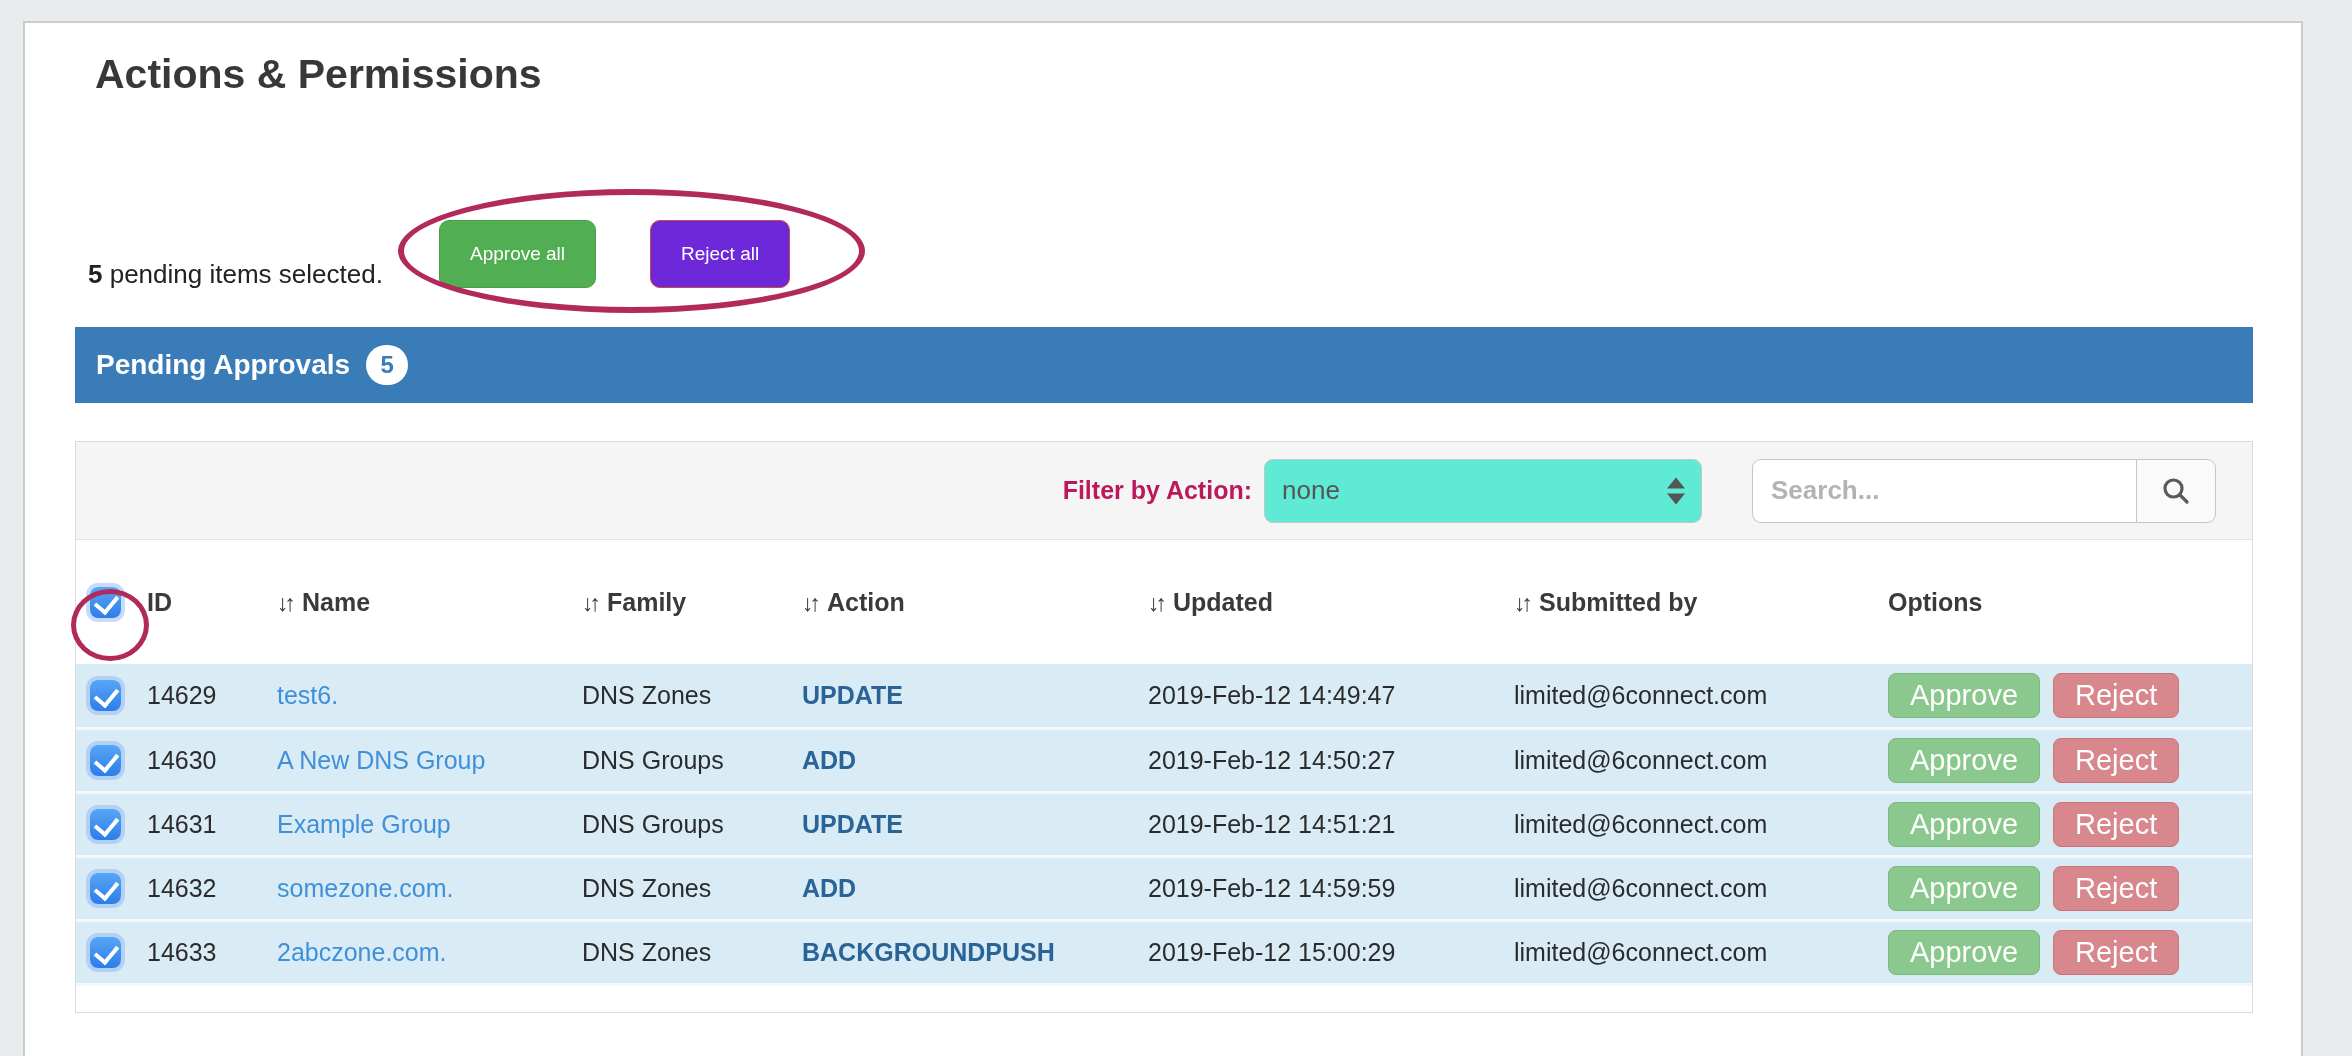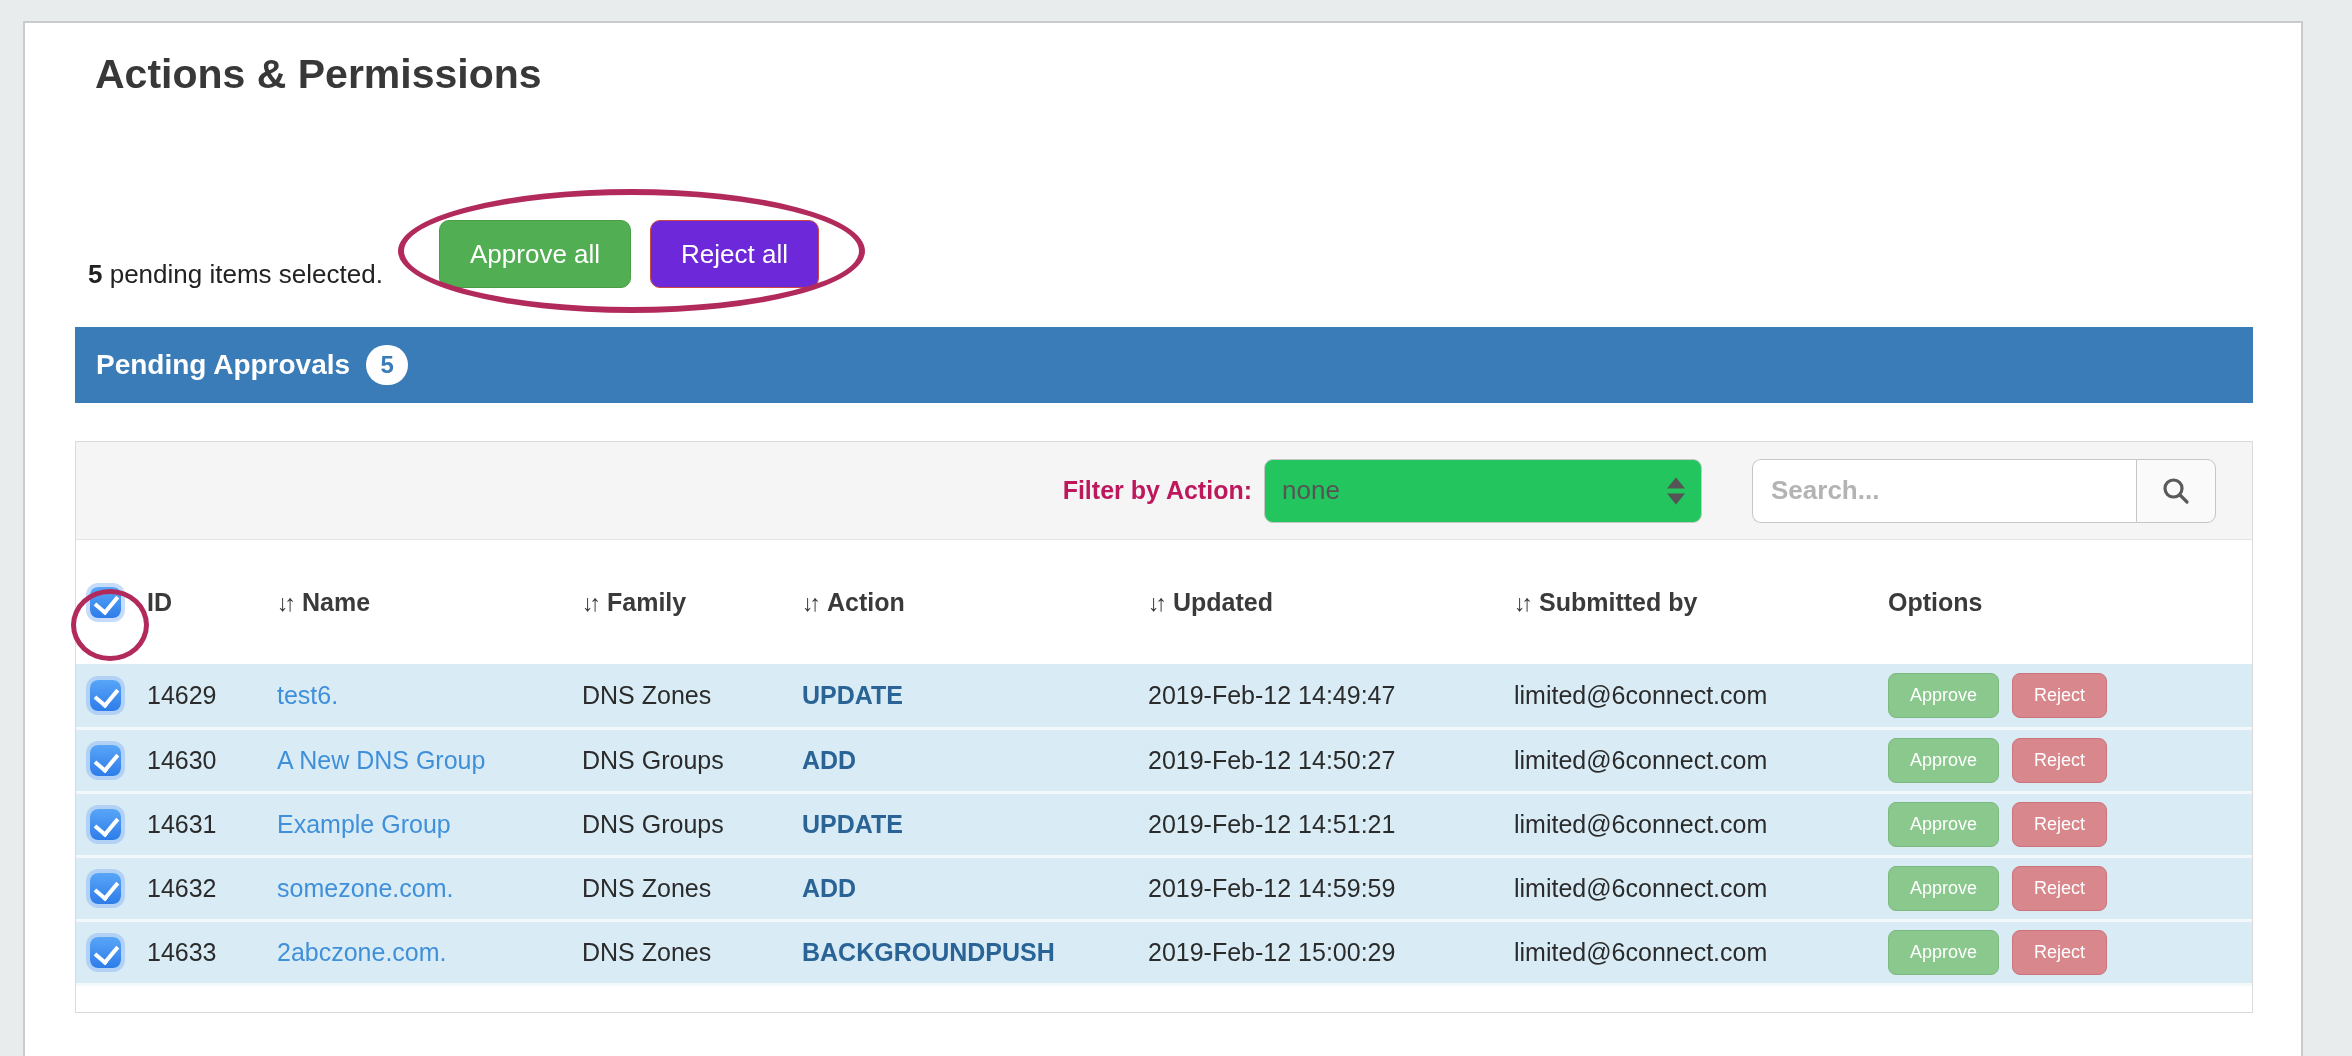--- a/index.html
+++ b/index.html
@@ -22,21 +22,21 @@
   
   .selected-text {
     position: absolute; left: 63px; top: 236px;
     font-size: 26px; color: #222; white-space: nowrap;
   }
   .selected-text b { font-weight: bold; }
   .btn-big {
     position: absolute; top: 197px; height: 68px;
     display: inline-flex; align-items: center;
     padding: 0 30px; border-radius: 10px;
-    font-size: 26px; color: #fff; border: 1px solid transparent;
+    font-size: 19px; color: #fff; border: 1px solid transparent;
     cursor: pointer; white-space: nowrap;
   }
   .btn-approve-all { left: 414px; background: #52ae52; border-color: #4a9e4a; }
   .btn-reject-all  { left: 625px; background: #6d28d9; border-color: #cc4642; }
   .annot-ellipse {
     position: absolute; left: 373px; top: 166px;
     width: 467px; height: 124px;
     border: 6px solid #b22a5b; border-radius: 50%;
     pointer-events: none;
   }
@@ -60,21 +60,21 @@
     background: #ffffff; border: 1px solid #dadada;
   }
   .filter-bar {
     height: 98px; background: #f5f5f6; border-bottom: 1px solid #e3e3e3;
     display: flex; align-items: center; justify-content: flex-end;
     padding-right: 36px;
   }
   .filter-label { font-size: 25px; font-weight: bold; color: #be185d; margin-right: 12px; white-space: nowrap; }
   .select-box {
     position: relative; width: 438px; height: 64px;
-    background: #22c55e; border: 1px solid #c6c6c6; border-radius: 9px;
+    background: #5eead4; border: 1px solid #c6c6c6; border-radius: 9px;
     display: flex; align-items: center; padding-left: 17px;
     font-size: 26px; color: #555; cursor: pointer; margin-right: 50px;
   }
   .select-stepper {
     position: absolute; right: 16px; top: 50%; transform: translateY(-50%);
     display: flex; flex-direction: column; align-items: center; gap: 5px;
   }
   .select-stepper .tri-up {
     width: 0; height: 0; border-left: 9px solid transparent;
     border-right: 9px solid transparent; border-bottom: 11px solid #555;
@@ -115,21 +115,21 @@
   .cell-family { padding-left: 6px; margin-left: 24px; }
   .cell-action { padding-left: 6px; }
   .cell-updated { padding-left: 7px; }
   .cell-submitted { padding-left: 8px; }
   .cell-options { padding-left: 7px; }
   a.name-link { color: #4090d9; text-decoration: none; cursor: pointer; }
   a.action-link { color: #2a6496; font-weight: bold; text-decoration: none; cursor: pointer; }
   .btn-row {
     display: inline-flex; align-items: center; justify-content: center;
     height: 45px; padding: 0 21px; border-radius: 8px;
-    font-size: 18px; color: #fff; cursor: pointer; border: 1px solid transparent;
+    font-size: 29px; color: #fff; cursor: pointer; border: 1px solid transparent;
     font-family: "Liberation Sans", sans-serif;
   }
   .btn-row-approve { background: #8bc88d; border-color: #7cb97f; margin-right: 13px; }
   .btn-row-reject  { background: #d8888d; border-color: #cb757b; }
   
   input.cb {
     appearance: none; -webkit-appearance: none;
     width: 31px; height: 31px; border-radius: 8px;
     background: linear-gradient(#58a6f7, #2e7ce9);
     box-shadow: 0 0 0 4px rgba(130,178,245,.45);

